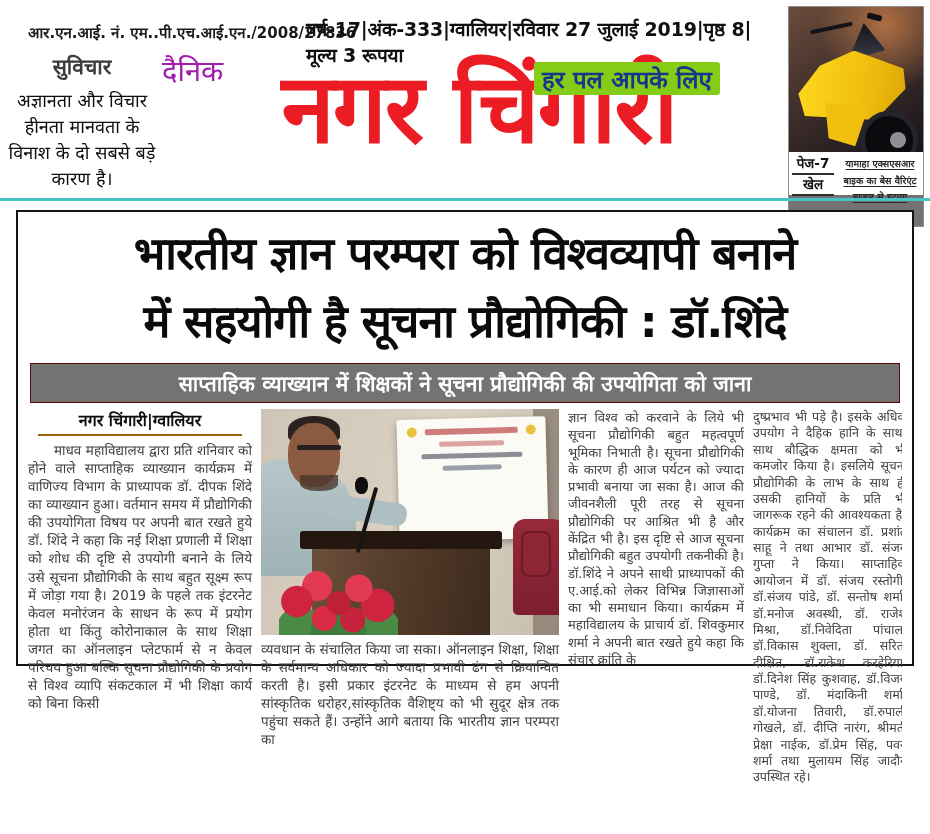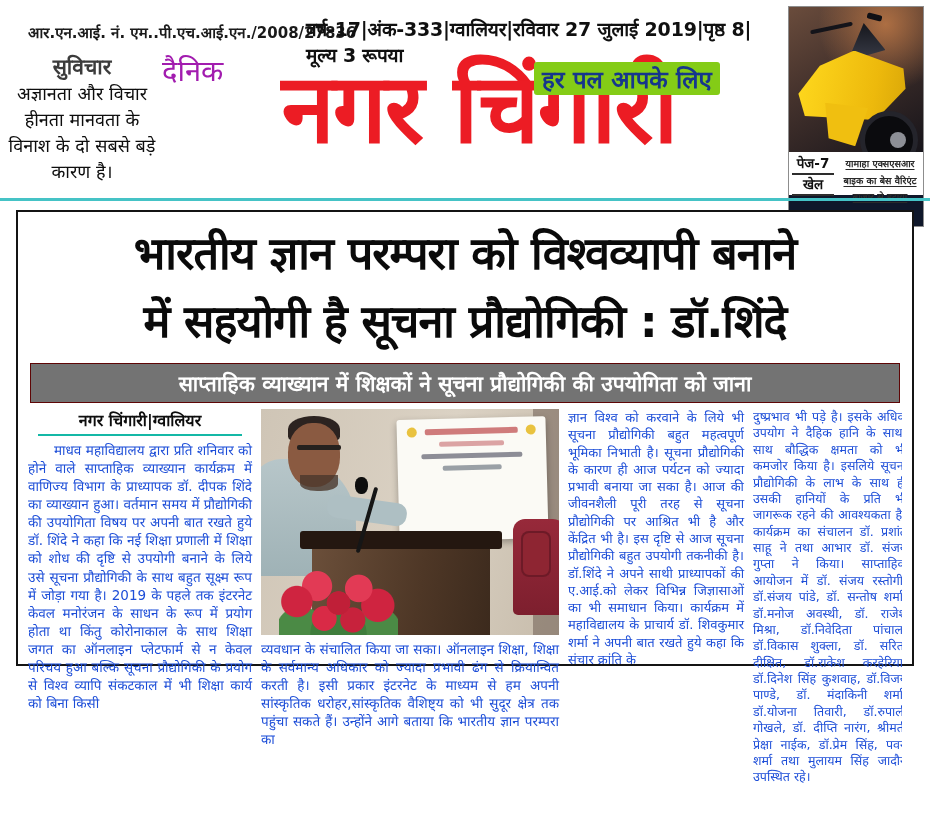--- a/index.html
+++ b/index.html
@@ -8,37 +8,37 @@
   .page {
     position:relative; width:930px; height:834px; margin:0 auto;
     background:#ffffff; overflow:hidden; color:#111;
   }
 
   
   .rni { position:absolute; left:28px; top:22px; font-size:15px; font-weight:bold; color:#1a1a1a; }
   .issue-line { position:absolute; left:306px; top:16px; width:470px; font-size:19px; font-weight:bold; color:#101010; letter-spacing:-0.2px; }
 
   .quote-box { position:absolute; left:6px; top:52px; width:152px; text-align:center; }
-  .quote-title { font-size:21px; font-weight:bold; color:#3c3c3c; margin-bottom:1px; }
+  .quote-title { font-size:21px; font-weight:bold; color:#3c3c3c; margin-bottom:8px; }
   .quote-text { font-size:18px; font-weight:normal; color:#0d0d0d; line-height:1.45; }
 
   .daily-label { position:absolute; left:162px; top:50px; font-size:29px; font-weight:normal; color:#a21caf; }
   .masthead-title {
     position:absolute; left:158px; top:54px; width:642px; text-align:center;
     font-size:96px; line-height:1.15; font-weight:bold; color:#ec1c24; letter-spacing:-2px;
     white-space:nowrap;
   }
   .tagline {
     position:absolute; left:534px; top:62px; z-index:5;
     font-size:24px; font-weight:bold; color:#16368c;
     background:#84cc16; padding:0 8px; border-radius:3px;
   }
 
   
-  .promo { position:absolute; left:788px; top:6px; width:136px; height:221px; border:1px solid #8d8d8d; background:#0f172a; }
+  .promo { position:absolute; left:788px; top:6px; width:136px; height:221px; border:1px solid #8d8d8d; background:#737373; }
   .bike-scene { position:relative; height:145px; overflow:hidden;
     background:
       radial-gradient(circle at 72% 12%, rgba(190,120,70,.85) 0%, rgba(190,120,70,0) 42%),
       linear-gradient(150deg,#6a4c3c 0%,#46332d 40%,#16141a 100%);
   }
   .bike-bar { position:absolute; left:16%; top:13%; width:32%; height:4px; background:#14141a; transform:rotate(-12deg); border-radius:2px; }
   .bike-mirror { position:absolute; left:58%; top:5%; width:15px; height:6px; background:#101015; border-radius:2px; transform:rotate(14deg); }
   .bike-windscreen { position:absolute; left:44%; top:11%; width:28%; height:26%;
     background:linear-gradient(#15161c,#3a3d49); clip-path:polygon(0 100%,42% 0,100% 72%); }
   .bike-fairing { position:absolute; left:7%; top:30%; width:80%; height:48%;
@@ -60,27 +60,27 @@
 
   
   .article { position:absolute; left:16px; top:210px; width:898px; height:456px;
     border:2px solid #141414; background:#fff; padding:8px 10px 6px; }
   .headline { text-align:center; font-weight:bold; color:#0a0a0a; font-size:45px; line-height:1.5; letter-spacing:-1px; }
   .subhead-bar { margin:8px 2px 6px; background:#737373; border:1px solid #5e0505;
     color:#ffffff; font-size:21px; font-weight:bold; text-align:center; padding:5px 4px; }
 
   .body-grid { display:grid; grid-template-columns:224px 298px 176px 154px; column-gap:9px;
     height:392px; overflow:hidden; margin-top:4px; }
-  .col p { margin:0; text-align:justify; color:#1d4ed8; }
+  .col p { margin:0; text-align:justify; color:#404040; }
   .col-1 p { font-size:13.5px; line-height:1.34; text-indent:26px; }
   .col-2 p { font-size:13.5px; line-height:1.34; }
   .col-3 p { font-size:13px;   line-height:1.33; }
   .col-4 p { font-size:12.5px; line-height:1.31; }
   .byline { font-size:16px; font-weight:bold; text-align:center; color:#0d0d0d;
-    margin:0 10px 5px; padding-bottom:3px; border-bottom:2px solid #14b8a6; }
+    margin:0 10px 5px; padding-bottom:3px; border-bottom:2px solid #a16207; }
 
   
   .photo { position:relative; height:226px; margin-bottom:5px; overflow:hidden;
     background:linear-gradient(105deg,#cfc5b6 0%,#dbd2c4 55%,#c7bcab 100%); }
   .door-band { position:absolute; right:0; top:0; width:26px; height:100%; background:#5a4a40; opacity:.45; }
   .screen { position:absolute; left:46%; top:4%; width:50%; height:54%; background:#fbfaf5;
     border-radius:3px; box-shadow:0 3px 7px rgba(0,0,0,.3); transform:rotate(-1.5deg); }
   .screen::before, .screen::after { content:""; position:absolute; top:8px; width:10px; height:10px;
     border-radius:50%; background:#e9c23f; }
   .screen::before { left:10px; } .screen::after { right:10px; }

